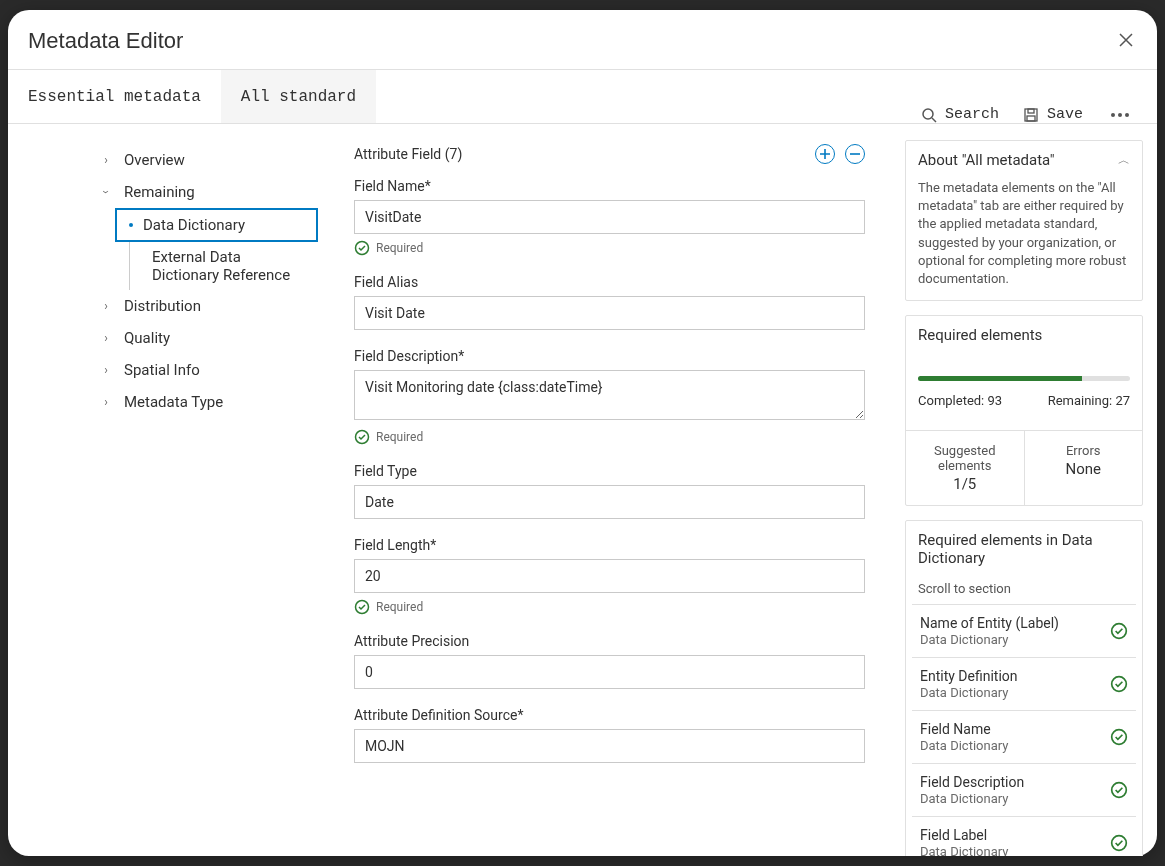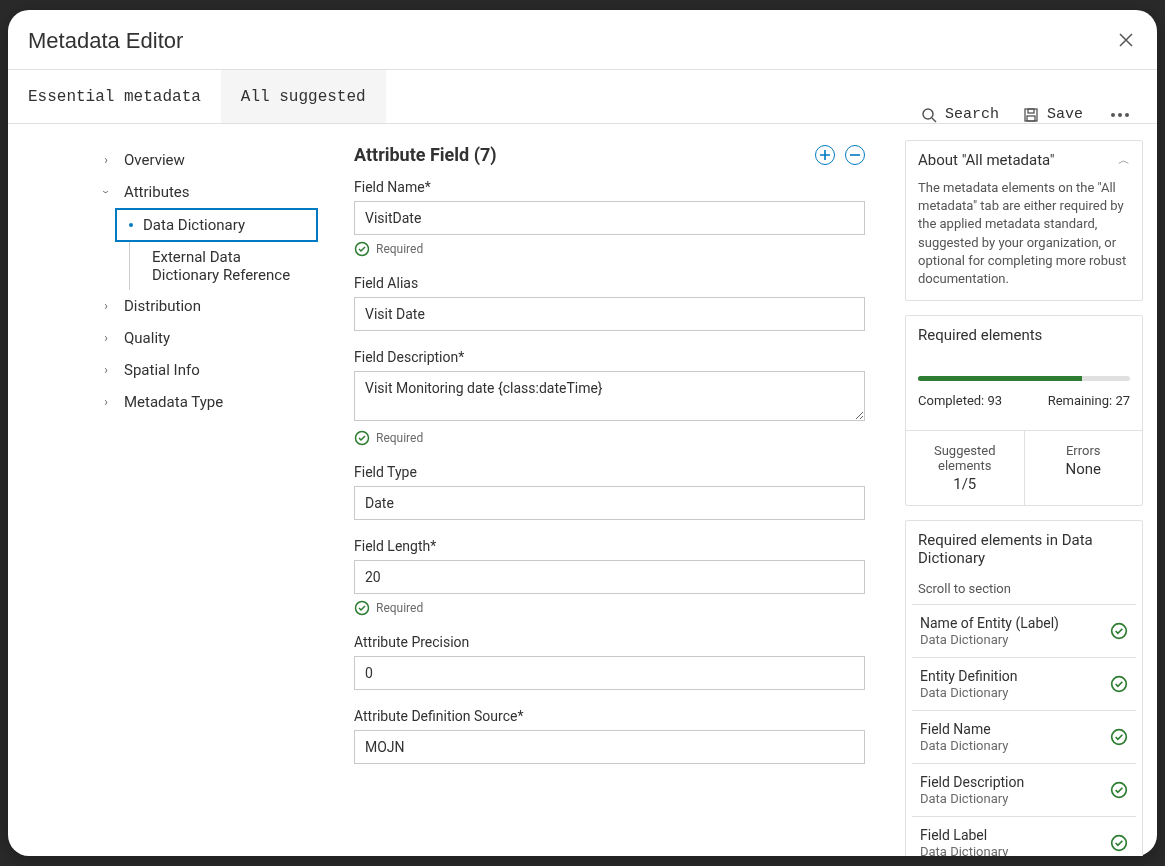--- a/index.html
+++ b/index.html
@@ -144,22 +144,22 @@
   }
   .main-pane::-webkit-scrollbar { width: 10px; }
   .main-pane::-webkit-scrollbar-thumb { background: #c1c1c1; border-radius: 5px; }
   .section-heading {
     display: flex;
     align-items: center;
     justify-content: space-between;
     margin-bottom: 14px;
   }
   .section-heading h2 {
-    font-size: 18px;
-    font-weight: 700;
+    font-size: 14px;
+    font-weight: 400;
   }
   .section-heading .heading-actions {
     display: flex;
     gap: 10px;
   }
   .circle-btn {
     width: 20px; height: 20px;
     border: 1.8px solid #007ac2;
     border-radius: 50%;
     display: flex;
@@ -313,21 +313,21 @@
     <div class="close-btn">
       <svg width="14" height="14" viewBox="0 0 14 14">
           <path d="M1 1 L13 13 M13 1 L1 13" stroke="#555" stroke-width="1.5" fill="none"></path>
         </svg>
     </div>
   </div>
 
   <div class="tab-bar">
     <div class="tabs">
       <div class="tab">Essential metadata</div>
-      <div class="tab active">All suggested</div>
+      <div class="tab active">All standard</div>
     </div>
     <div class="tab-actions">
       <div class="tab-action">
         <svg class="icon-svg" width="16" height="16" viewBox="0 0 16 16">
             <circle cx="7" cy="7" r="5" stroke="#555" stroke-width="1.5" fill="none"></circle>
             <path d="M11 11 L15 15" stroke="#555" stroke-width="1.5"></path>
           </svg>
         <span>Search</span>
       </div>
       <div class="tab-action">
@@ -348,21 +348,21 @@
 
   <div class="content">
 
     <div class="sidebar">
       <div class="nav-item">
         <span class="chev">›</span>
         <span>Overview</span>
       </div>
       <div class="nav-item">
         <span class="chev" style="transform:rotate(90deg)">›</span>
-        <span>Attributes</span>
+        <span>Remaining</span>
       </div>
       <div class="subnav">
         <div class="subnav-item selected">
           <span class="bullet"></span>
           <span>Data Dictionary</span>
         </div>
         <div class="subnav-item child">
           <span>External Data Dictionary Reference</span>
         </div>
       </div>

